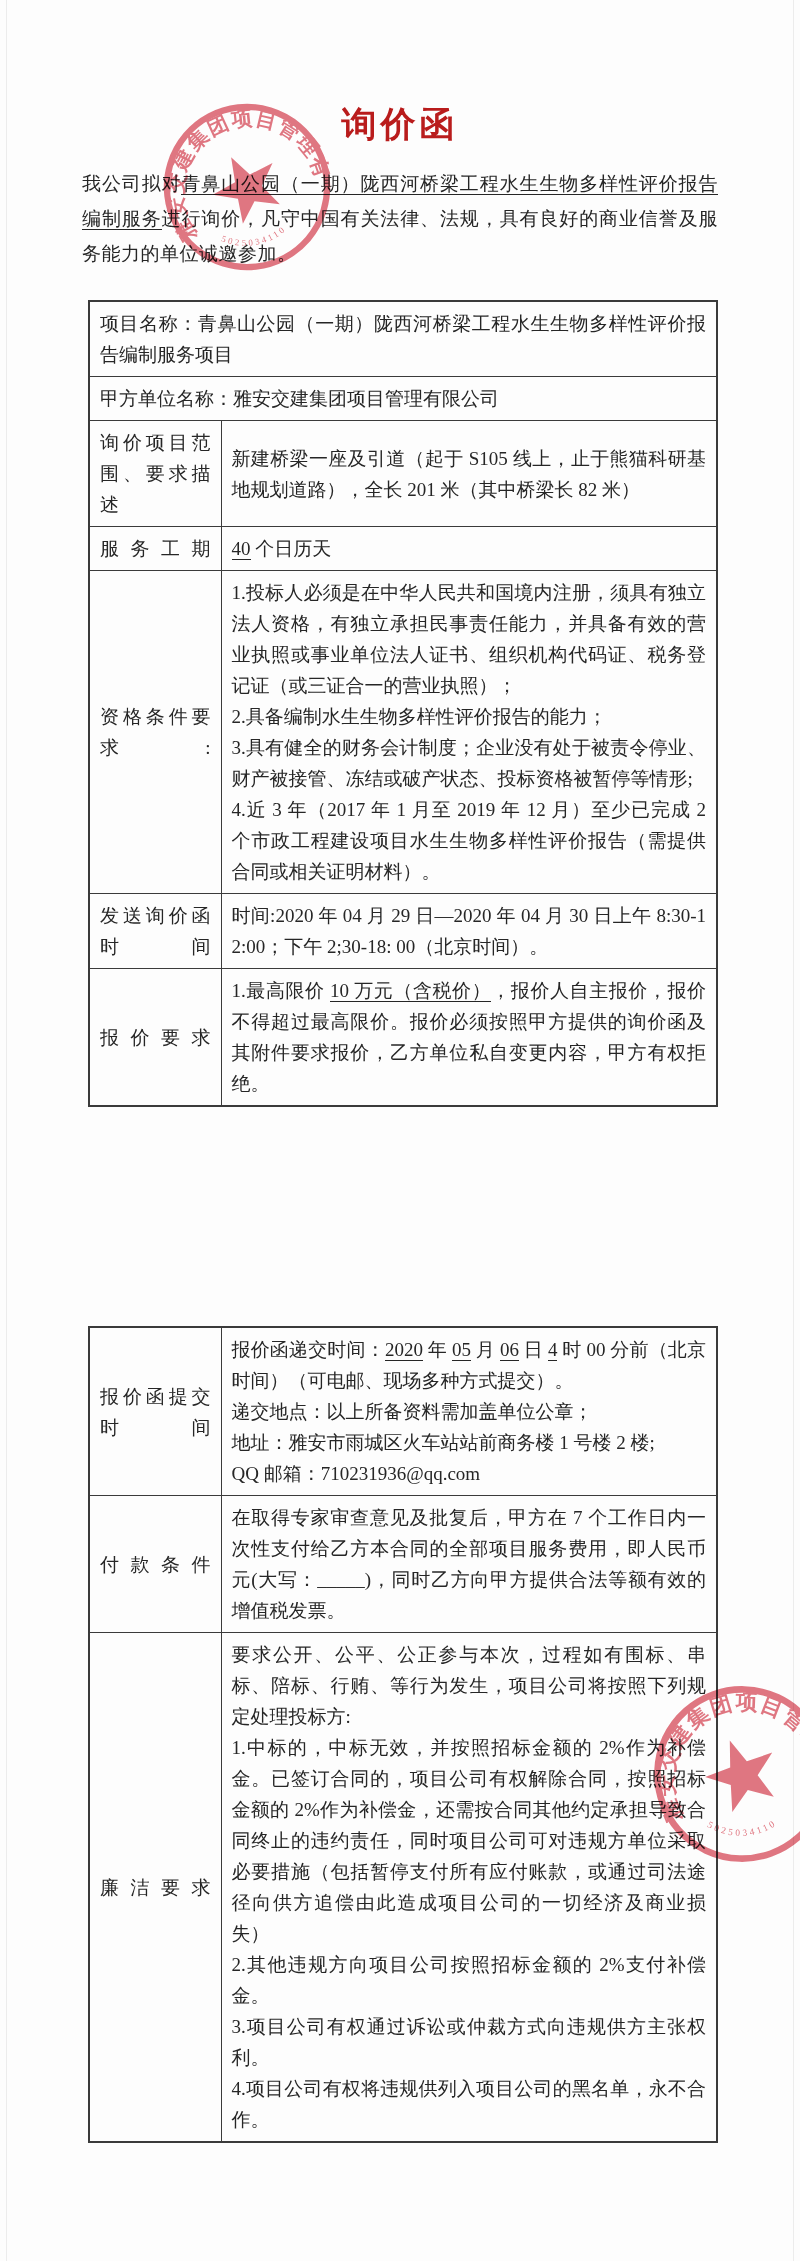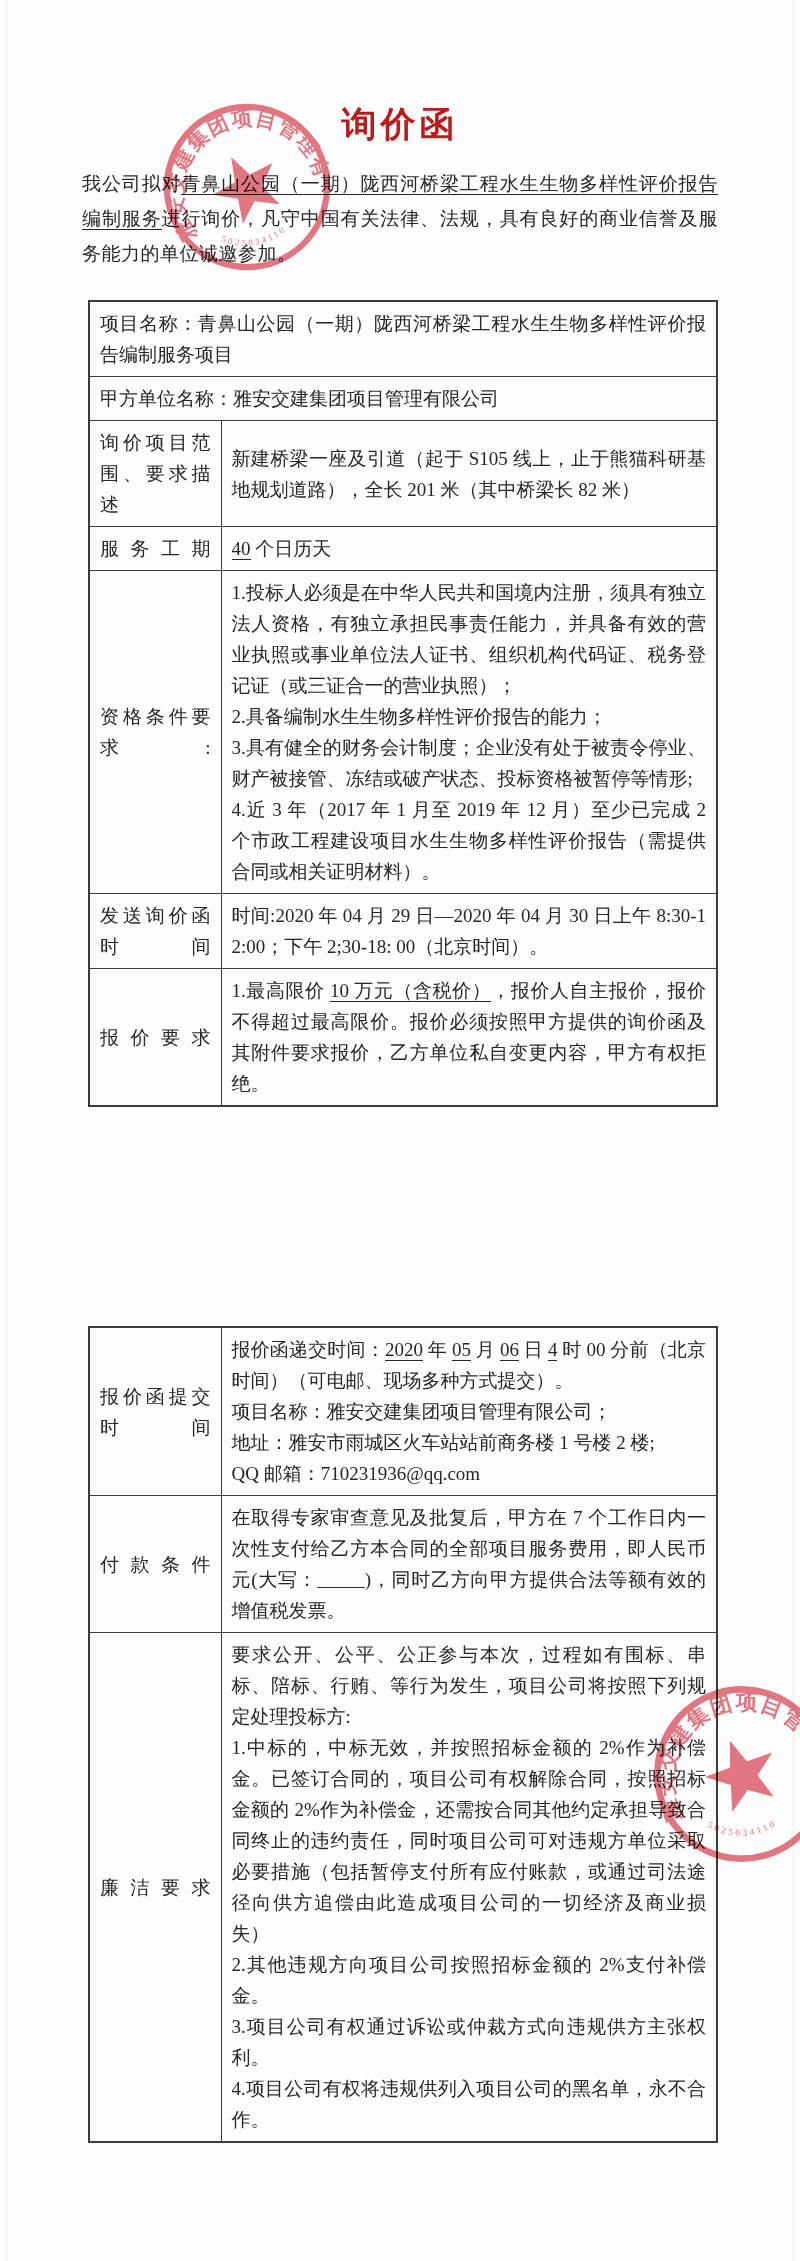--- a/index.html
+++ b/index.html
@@ -101,21 +101,21 @@
 <table class="doc">
   <colgroup>
       <col style="width:132px">
       <col style="width:496px">
     </colgroup>
   <tbody>
   <tr>
     <td class="label-cell">报价函提交时间</td>
     <td>
           <div class="para"><span>报价函递交时间：</span><span class="u">2020</span><span> 年 </span><span class="u">05</span><span> 月 </span><span class="u">06</span><span> 日 </span><span class="u">4</span><span> 时 00 分前（北京时间）（可电邮、现场多种方式提交）。</span></div>
-          <div class="para"><span>项目名称：雅安交建集团项目管理有限公司；</span></div>
+          <div class="para"><span>递交地点：以上所备资料需加盖单位公章；</span></div>
           <div class="para"><span>地址：雅安市雨城区火车站站前商务楼 1 号楼 2 楼;</span></div>
           <div class="para"><span>QQ 邮箱：710231936@qq.com</span></div>
         </td>
   </tr>
   <tr>
     <td class="label-cell">付款条件</td>
     <td>在取得专家审查意见及批复后，甲方在 7 个工作日内一次性支付给乙方本合同的全部项目服务费用，即人民币元(大写：_____)，同时乙方向甲方提供合法等额有效的增值税发票。</td>
   </tr>
   <tr>
     <td class="label-cell">廉洁要求</td>

